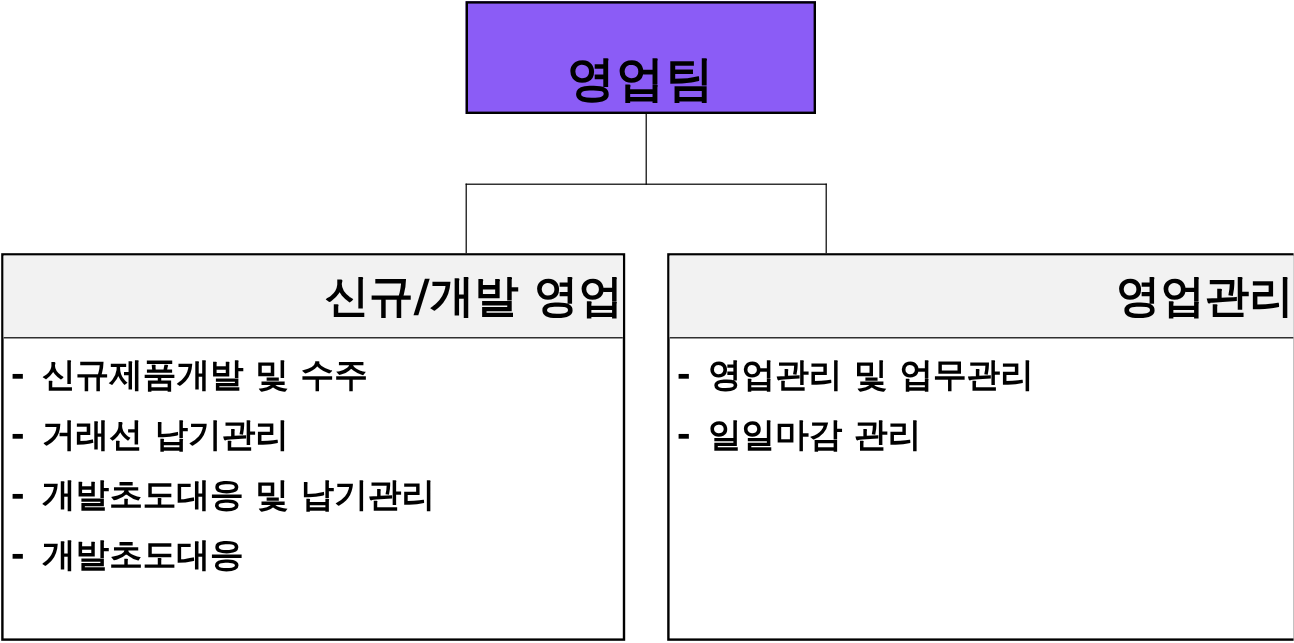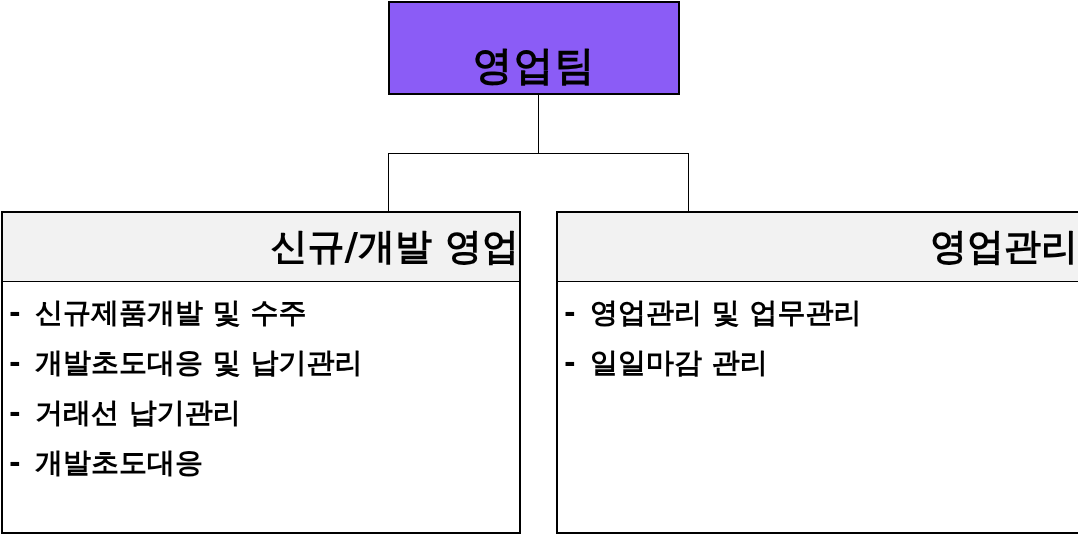--- a/index.html
+++ b/index.html
@@ -48,22 +48,22 @@
 <div class="line" style="left:388px; top:153px; width:301px; height:1px;"></div>
 <div class="line" style="left:388px; top:153px; width:1px; height:59px;"></div>
 <div class="line" style="left:688px; top:153px; width:1px; height:59px;"></div>
 
 <div class="box col-box col-left">
   <div class="col-header">
     <span class="col-title">신규/개발 영업</span>
   </div>
   <ul class="col-list">
     <li><span class="dash">-</span><span>신규제품개발 및 수주</span></li>
+    <li><span class="dash">-</span><span>거래선 납기관리</span></li>
     <li><span class="dash">-</span><span>개발초도대응 및 납기관리</span></li>
-    <li><span class="dash">-</span><span>거래선 납기관리</span></li>
     <li><span class="dash">-</span><span>개발초도대응</span></li>
   </ul>
 </div>
 
 <div class="box col-box col-right">
   <div class="col-header">
     <span class="col-title">영업관리</span>
   </div>
   <ul class="col-list">
     <li><span class="dash">-</span><span>영업관리 및 업무관리</span></li>

